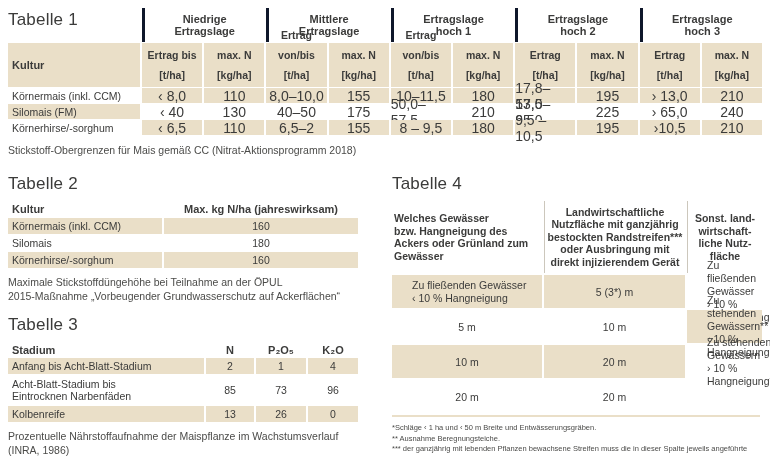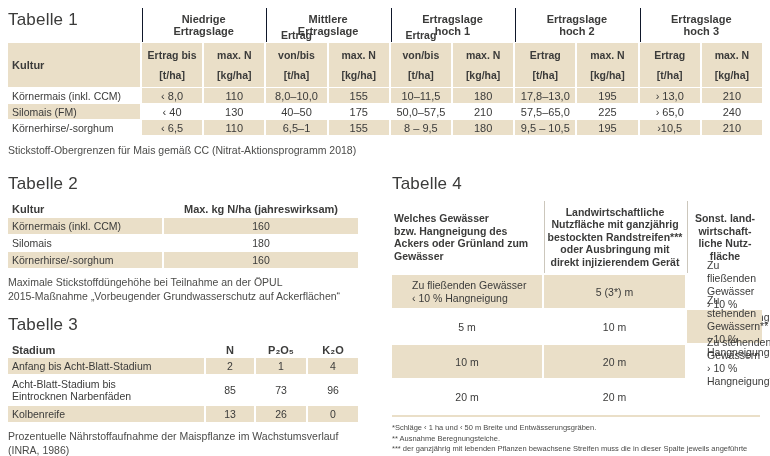--- a/index.html
+++ b/index.html
@@ -14,30 +14,30 @@
 
   .tbl-title { font-size:17px; font-weight:400; color:#3b3b3a; letter-spacing:0.2px; }
   .pre { white-space:pre-line; }
   .bg-b { background:#eadfc8; }
   .cap { font-size:10.5px; color:#4b4b49; line-height:14px; }
 
   
   .t1 { display:grid; grid-template-columns:132px repeat(10,1fr);
         grid-template-rows:34px 44px 15px 15px 15px; gap:1px 2px; width:754px; }
   .t1-title-cell { display:flex; align-items:flex-start; padding-top:2px; }
-  .t1-group { grid-column:span 2; border-left:1px solid #0f172a;
+  .t1-group { grid-column:span 2; border-left:3px solid #0f172a;
               display:flex; align-items:center; justify-content:center;
               text-align:center; font-weight:bold; font-size:11px; line-height:12px; }
   .t1-kultur { display:flex; align-items:center; padding-left:4px;
                font-weight:bold; font-size:11px; }
   .t1-sub { display:flex; align-items:flex-end; justify-content:center;
             text-align:center; font-weight:bold; font-size:10.5px;
             line-height:20px; padding-bottom:2px; }
   .t1-lab { display:flex; align-items:center; padding-left:4px; font-size:10.5px; }
-  .t1-val { display:flex; align-items:center; justify-content:center; font-size:11px; }
+  .t1-val { display:flex; align-items:center; justify-content:center; font-size:14px; }
   .t1-cap { margin-top:8px; }
 
   
   .cols { display:flex; margin-top:17px; }
   .col-left  { width:350px; }
   .col-right { width:370px; margin-left:34px; }
 
   
   .t2 { display:grid; grid-template-columns:154px 194px;
         grid-template-rows:16px 16px 16px 16px; gap:1px 2px; margin-top:7px; }
@@ -136,21 +136,21 @@
     <div class="t1-val">50,0–57,5</div>
     <div class="t1-val">210</div>
     <div class="t1-val">57,5–65,0</div>
     <div class="t1-val">225</div>
     <div class="t1-val">› 65,0</div>
     <div class="t1-val">240</div>
 
     <div class="t1-lab">Körnerhirse/-sorghum</div>
     <div class="t1-val bg-b">‹ 6,5</div>
     <div class="t1-val bg-b">110</div>
-    <div class="t1-val bg-b">6,5–1</div>
+    <div class="t1-val bg-b">6,5–2</div>
     <div class="t1-val bg-b">155</div>
     <div class="t1-val bg-b">8 – 9,5</div>
     <div class="t1-val bg-b">180</div>
     <div class="t1-val bg-b">9,5 – 10,5</div>
     <div class="t1-val bg-b">195</div>
     <div class="t1-val bg-b">›10,5</div>
     <div class="t1-val bg-b">210</div>
   </div>
   <div class="cap t1-cap">Stickstoff-Obergrenzen für Mais gemäß CC (Nitrat-Aktionsprogramm 2018)</div>
 

